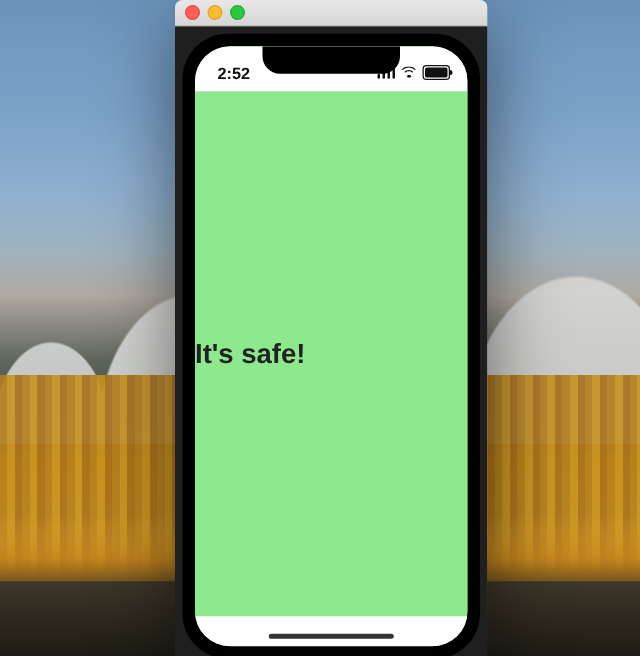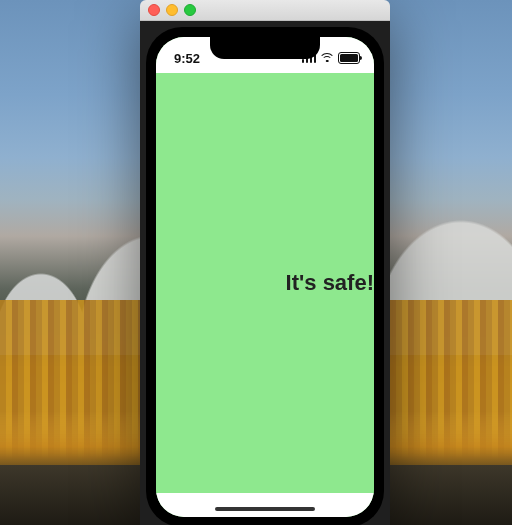--- a/index.html
+++ b/index.html
@@ -117,21 +117,21 @@
   .wifi i{width:2.5px;height:2.5px;top:6.5px;background:#111;border:none;border-radius:50%;}
   .battery{
     width:20px;height:10px;border:1.3px solid #111;border-radius:3px;position:relative;
   }
   .battery::after{content:"";position:absolute;right:-3px;top:2.5px;width:2px;height:4px;background:#111;border-radius:0 2px 2px 0;}
   .battery i{position:absolute;left:1px;top:1px;bottom:1px;right:1px;background:#111;border-radius:1.5px;}
 
   .safe-area{
     position:absolute;top:36px;left:0;right:0;bottom:24px;
     background:#8ee88e;
-    display:flex;align-items:center;justify-content:flex-end;
+    display:flex;align-items:center;justify-content:flex-start;
   }
   .message{
     font-size:22px;font-weight:600;color:#222;text-align:center;
   }
   .home-indicator{
     position:absolute;bottom:6px;left:50%;transform:translateX(-50%);
     width:100px;height:4px;background:#111;border-radius:3px;opacity:.85;
   }
   .screen-bottom-white{
     position:absolute;left:0;right:0;bottom:0;height:24px;background:#fff;
@@ -154,21 +154,21 @@
       <div class="dot grn"></div>
     </div>
   </div>
 
   <div class="sim-body">
     <div class="device">
       <div class="screen">
         <div class="notch"></div>
 
         <div class="statusbar">
-          <span>9:52</span>
+          <span>2:52</span>
           <div class="sb-right">
             <span class="signal">
               <span></span>
                 <span></span>
                 <span></span>
                 <span></span>
             </span>
             <span class="wifi">
                 <i></i>
               </span>

